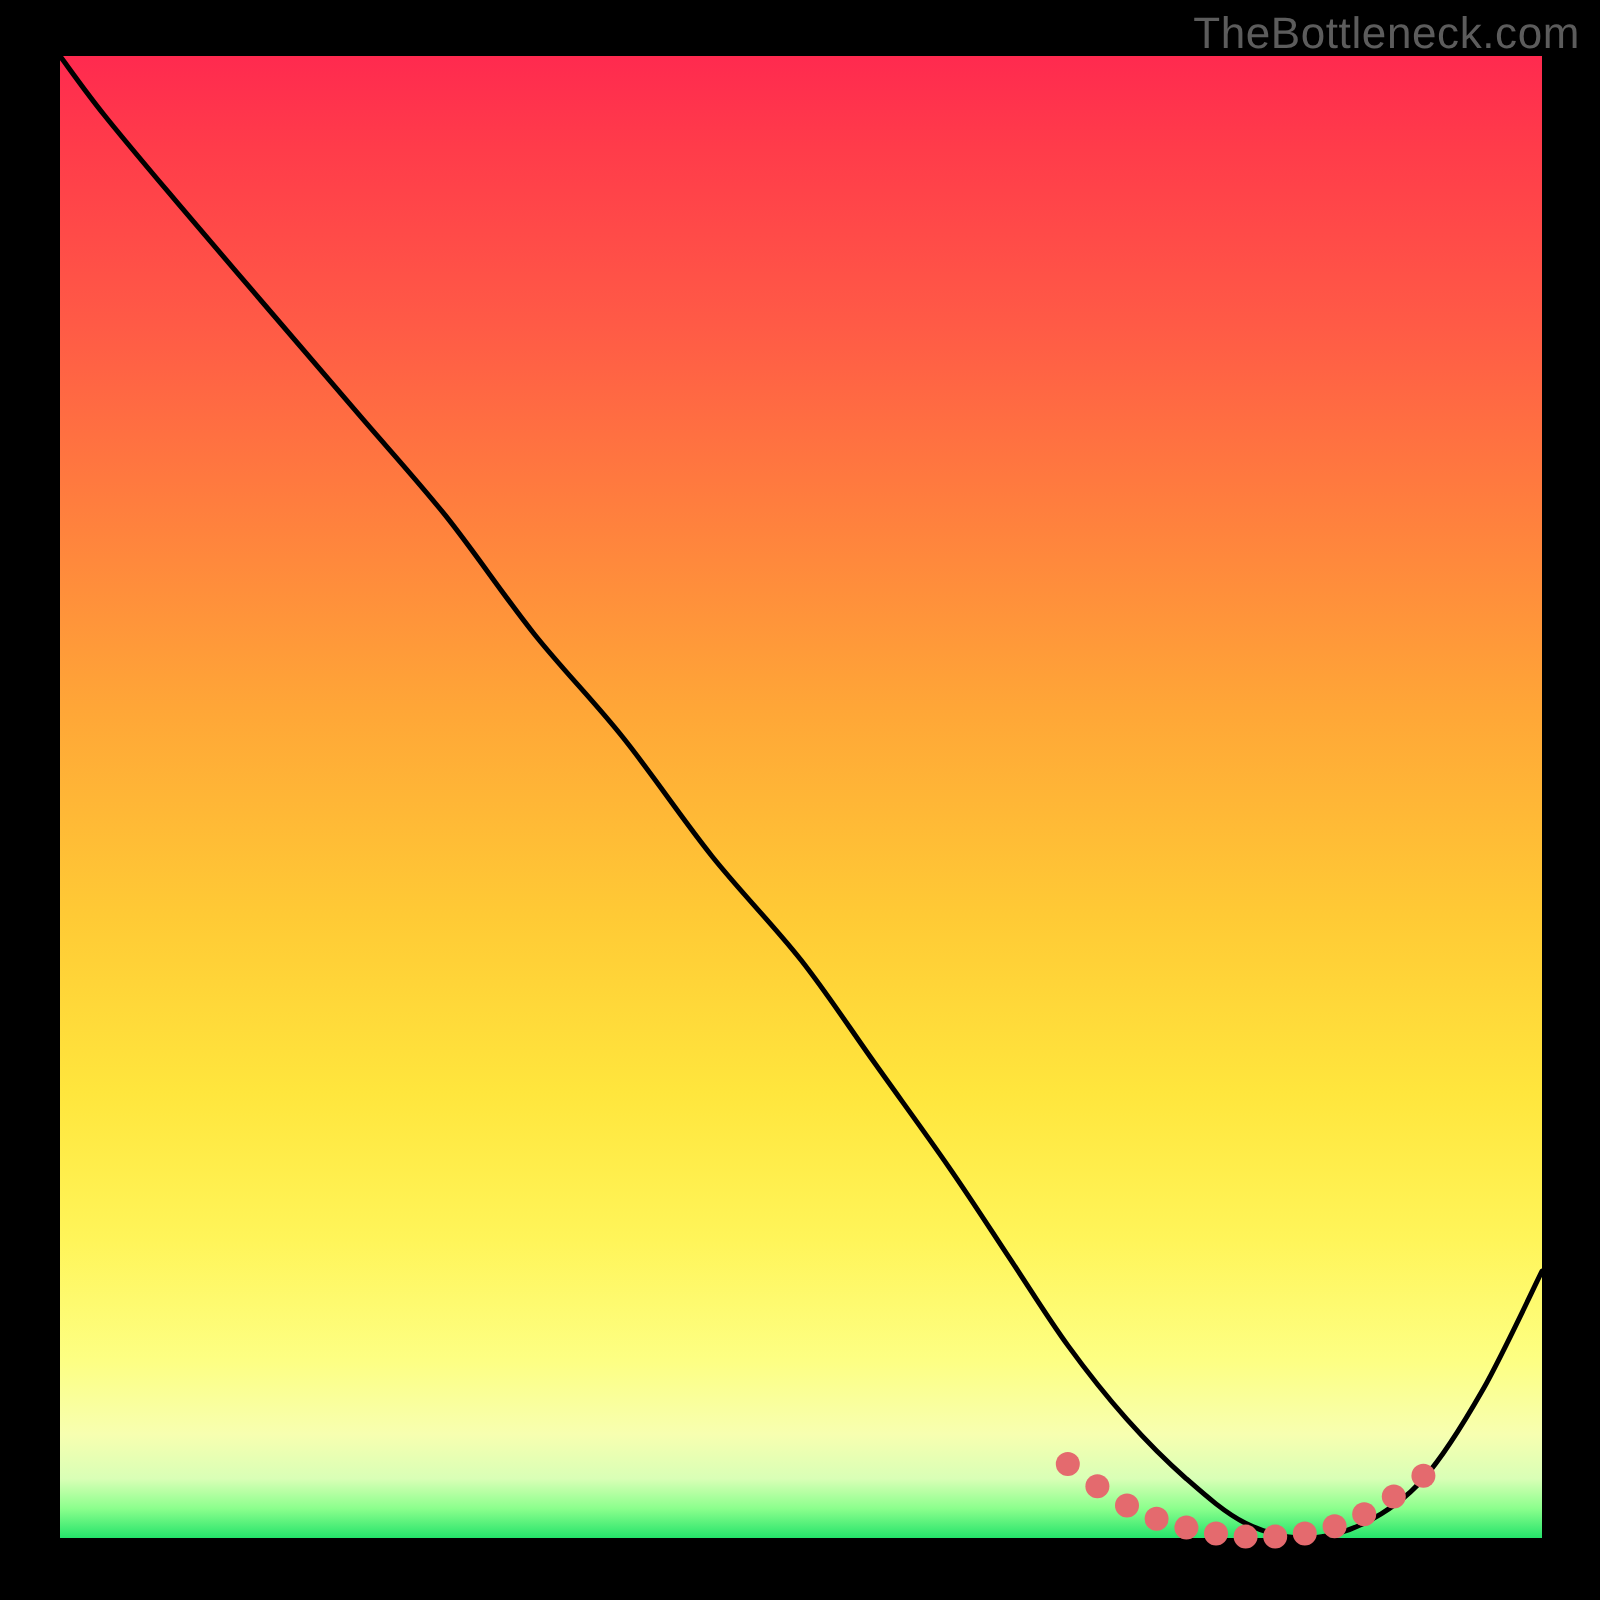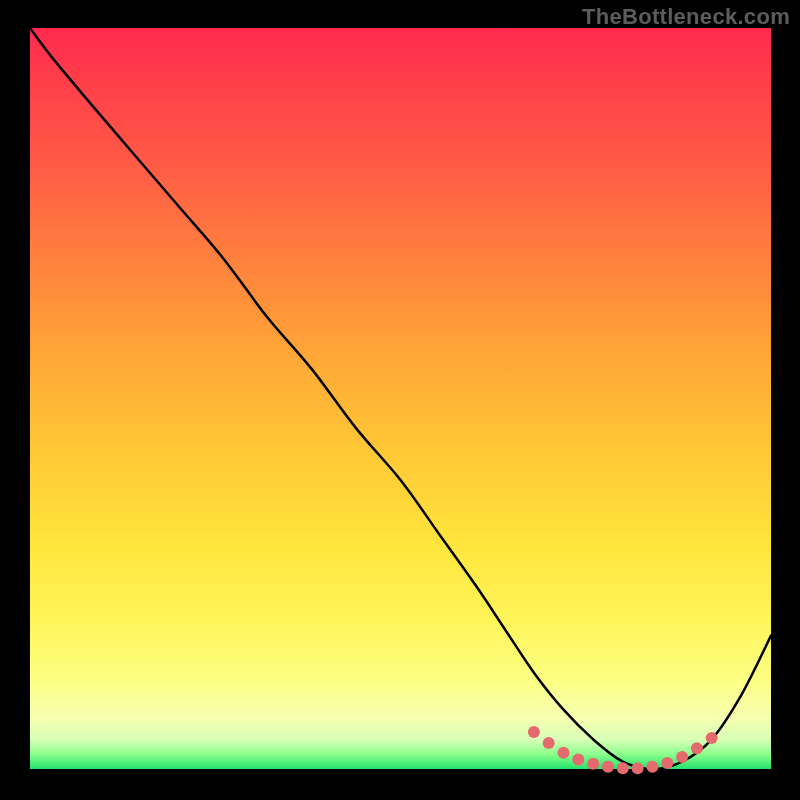--- a/index.html
+++ b/index.html
@@ -15,21 +15,21 @@
     position: relative;
     width: 800px;
     height: 800px;
     background: #000000;
   }
   .watermark {
     position: absolute;
     top: 4px;
     right: 10px;
     font-size: 22px;
-    font-weight: 700;
+    font-weight: 400;
     color: #5c5c5c;
     letter-spacing: 0.3px;
     z-index: 20;
   }
   .plot {
     position: absolute;
     left: 30px;
     top: 28px;
     width: 741px;
     height: 741px;

